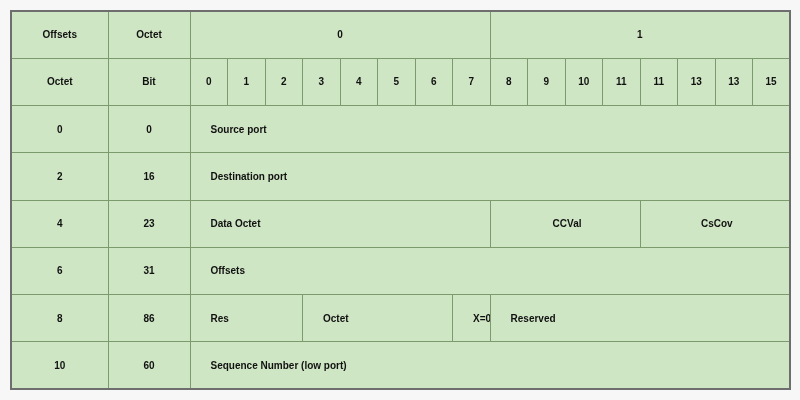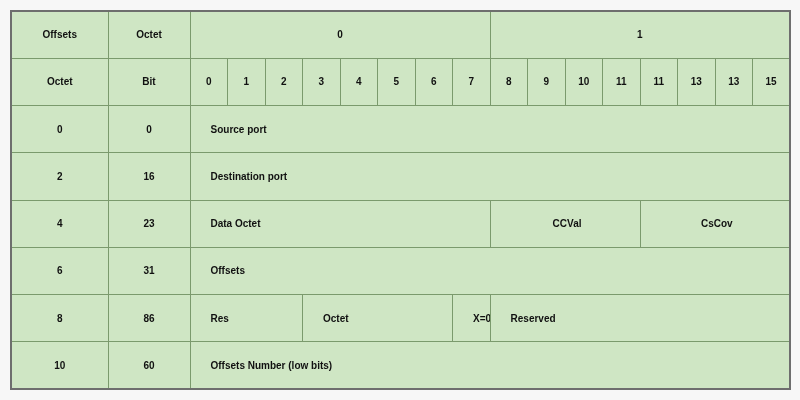--- a/index.html
+++ b/index.html
@@ -142,17 +142,17 @@
           <td>8</td>
           <td>86</td>
           <td colspan="3" class="field">Res</td>
           <td colspan="4" class="field">Octet</td>
           <td colspan="1" class="field">X=0</td>
           <td colspan="8" class="field">Reserved</td>
         </tr>
         <tr class="row-data">
           <td>10</td>
           <td>60</td>
-          <td colspan="16" class="field">Offsets Number (low bits)</td>
+          <td colspan="16" class="field">Sequence Number (low port)</td>
         </tr>
       </tbody>
   </table>
 </div>
 
 </body></html>

